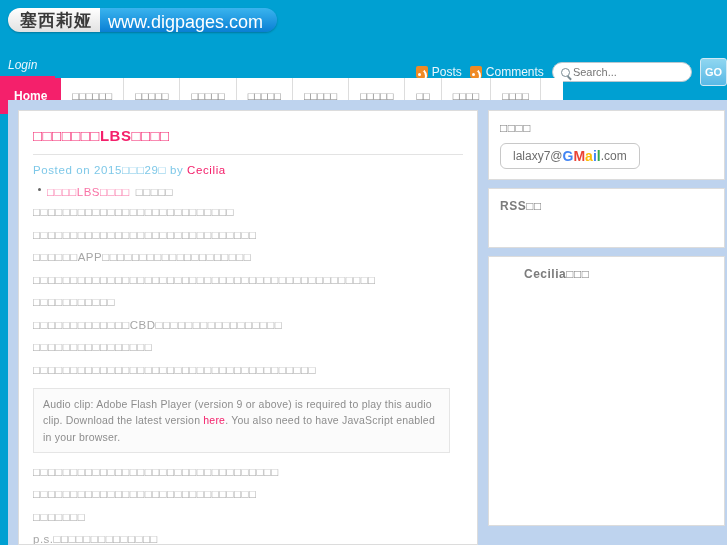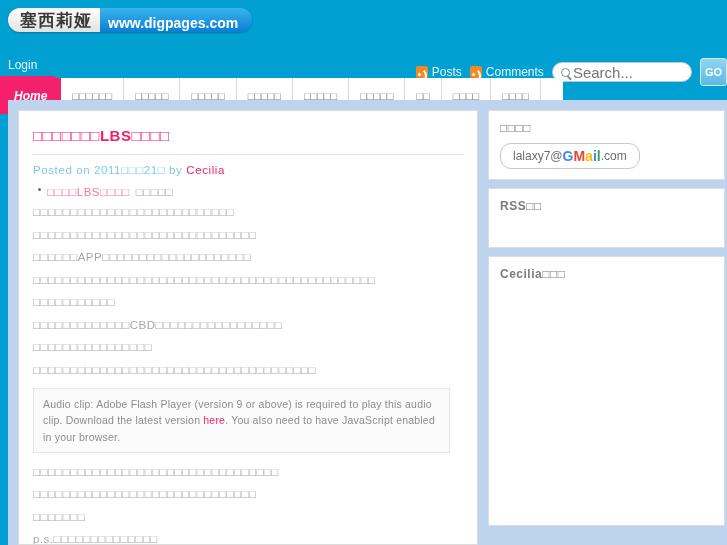--- a/index.html
+++ b/index.html
@@ -20,27 +20,27 @@
     box-shadow: 0 1px 2px rgba(0,0,0,.25);
   }
   .logo-left {
     background: linear-gradient(#ffffff, #e2e2e2);
     color: #3a3a3a; font-size: 17px; font-weight: bold;
     display: flex; align-items: center; padding: 0 8px 0 12px;
     letter-spacing: 1px;
   }
   .logo-right {
     background: linear-gradient(#3ab4ee, #0a7fd4);
-    color: #ffffff; font-size: 14px; font-weight: bold;
+    color: #ffffff; font-size: 18px; font-weight: normal;
     display: flex; align-items: center; padding: 5px 14px 0 8px;
   }
 
   .login {
     position: absolute; left: 8px; top: 58px;
-    color: #e8f6fd; font-size: 12px;
+    color: #e8f6fd; font-size: 12px; font-style: italic;
   }
   .login-underline {
     position: absolute; left: 0; top: 76px;
     width: 55px; height: 3px; background: #f4206b;
   }
 
   .header-right {
     position: absolute; right: 0; top: 58px;
     display: flex; align-items: center; gap: 8px;
   }
@@ -67,35 +67,35 @@
   }
   .mag {
     width: 9px; height: 9px; border: 1.5px solid #7a8b93; border-radius: 50%;
     position: relative; flex: none;
   }
   .mag::after {
     content: ""; position: absolute; right: -3px; bottom: -3px;
     width: 5px; height: 1.5px; background: #7a8b93; transform: rotate(45deg);
   }
   .search-input {
-    border: none; outline: none; font-size: 15px; color: #666;
+    border: none; outline: none; font-size: 11px; color: #666;
     font-family: "Liberation Sans", sans-serif; width: 100%; background: transparent;
   }
   .go-btn {
     height: 20px; min-width: 24px; padding: 13px 4px;
     background: linear-gradient(#8fd6f0, #5ab9e6);
     border: 1px solid #cfe9f5; border-radius: 3px;
     color: #ffffff; font-size: 11px; font-weight: bold;
     display: flex; align-items: center; justify-content: center;
   }
 
   
   .nav {
     position: absolute; left: 0; top: 78px;
-    display: flex; align-items: stretch; height: 36px; font-style: italic;
+    display: flex; align-items: stretch; height: 36px;
   }
   .nav-item {
     background: #ffffff; color: #7c7c7c; font-size: 11px;
     display: flex; align-items: center; justify-content: center;
     padding: 0 11px; border-right: 1px solid #dddddd;
     white-space: nowrap;
   }
   .nav-item.active {
     background: #f4206b; color: #ffffff; font-weight: bold;
     font-size: 12px; padding: 0 14px; border-right: none;
@@ -152,25 +152,25 @@
 
   
   .sidebar { width: 237px; display: flex; flex-direction: column; gap: 8px; }
   .widget { background: #ffffff; border: 1px solid #dcdcdc; padding: 10px 11px; }
   .widget-title {
     color: #7c7c7c; font-size: 12px; font-weight: bold;
     letter-spacing: .5px; margin-bottom: 8px;
   }
   .widget.rss { height: 60px; }
   .widget.about { height: 270px; }
-  .widget.about .widget-title { margin-bottom: 0; }
+  .widget.about .widget-title { margin-bottom: 0; margin-left: 24px; }
 
   .mail-badge {
     display: inline-flex; align-items: center;
-    border: 1px solid #c8c8c8; border-radius: 11px;
+    border: 1px solid #c8c8c8; border-radius: 6px;
     background: #ffffff; padding: 4px 12px; font-size: 12px; color: #6d6d6d;
   }
   .gm { font-weight: bold; font-size: 14px; }
   .gm-g { color: #4285f4; } .gm-m { color: #ea4335; }
   .gm-a { color: #fbbc05; } .gm-i { color: #4285f4; } .gm-l { color: #34a853; }
 
   .tofu { letter-spacing: .5px; }
 </style>
 </head>
 <body>
@@ -216,21 +216,21 @@
   </div>
 </div>
 
 <div class="page">
 
   <div class="content">
 
     <div class="post-title tofu">□□□□□□□LBS□□□□</div>
 
     <div class="post-meta">
-      <span>Posted on </span><span>2011□□□21□</span><span> by </span><span class="author">Cecilia</span>
+      <span>Posted on </span><span>2015□□□29□</span><span> by </span><span class="author">Cecilia</span>
     </div>
 
     <div class="bullet-line">
       <span class="bullet-dot"></span>
       <span class="pink tofu">□□□□LBS□□□□</span>
         <span class="tofu" style="color:#a6a6a6">□□□□□</span>
     </div>
 
     <div class="body-line tofu">□□□□□□□□□□□□□□□□□□□□□□□□□□□</div>
     <div class="body-line tofu">□□□□□□□□□□□□□□□□□□□□□□□□□□□□□□</div>

